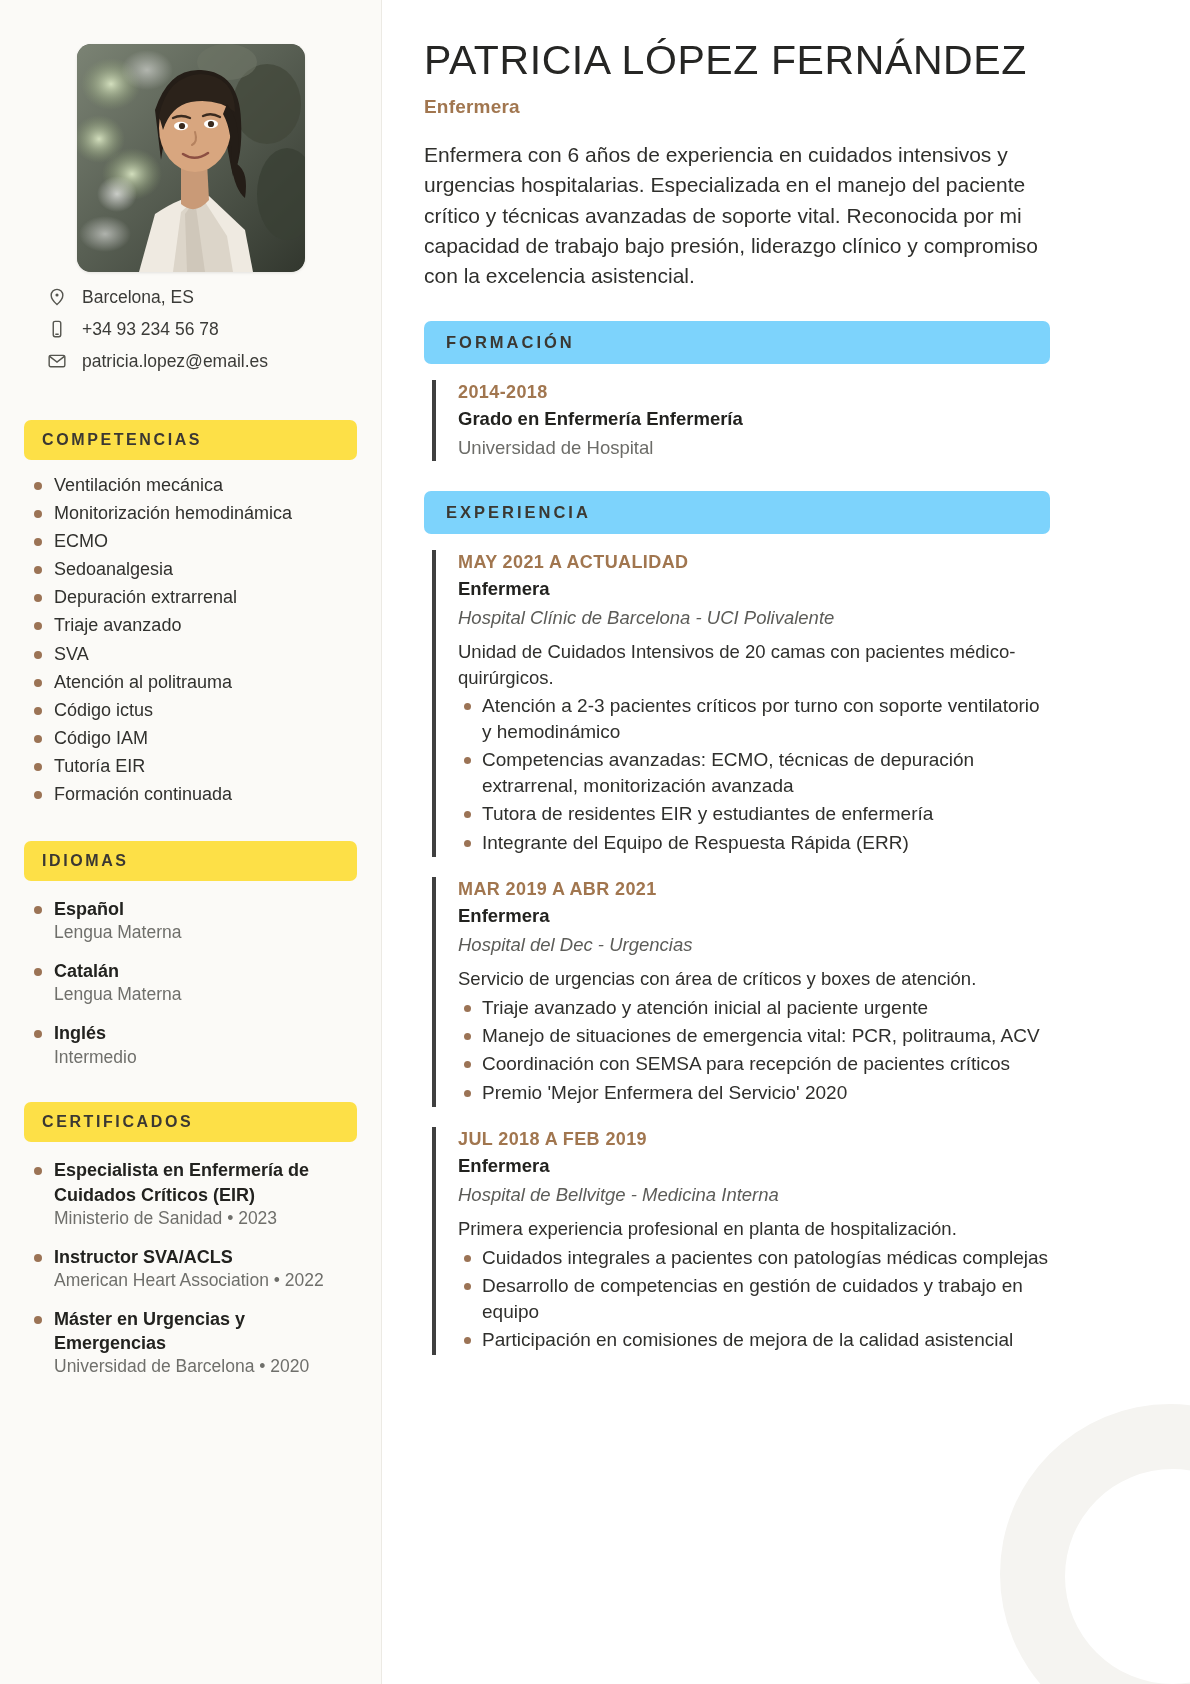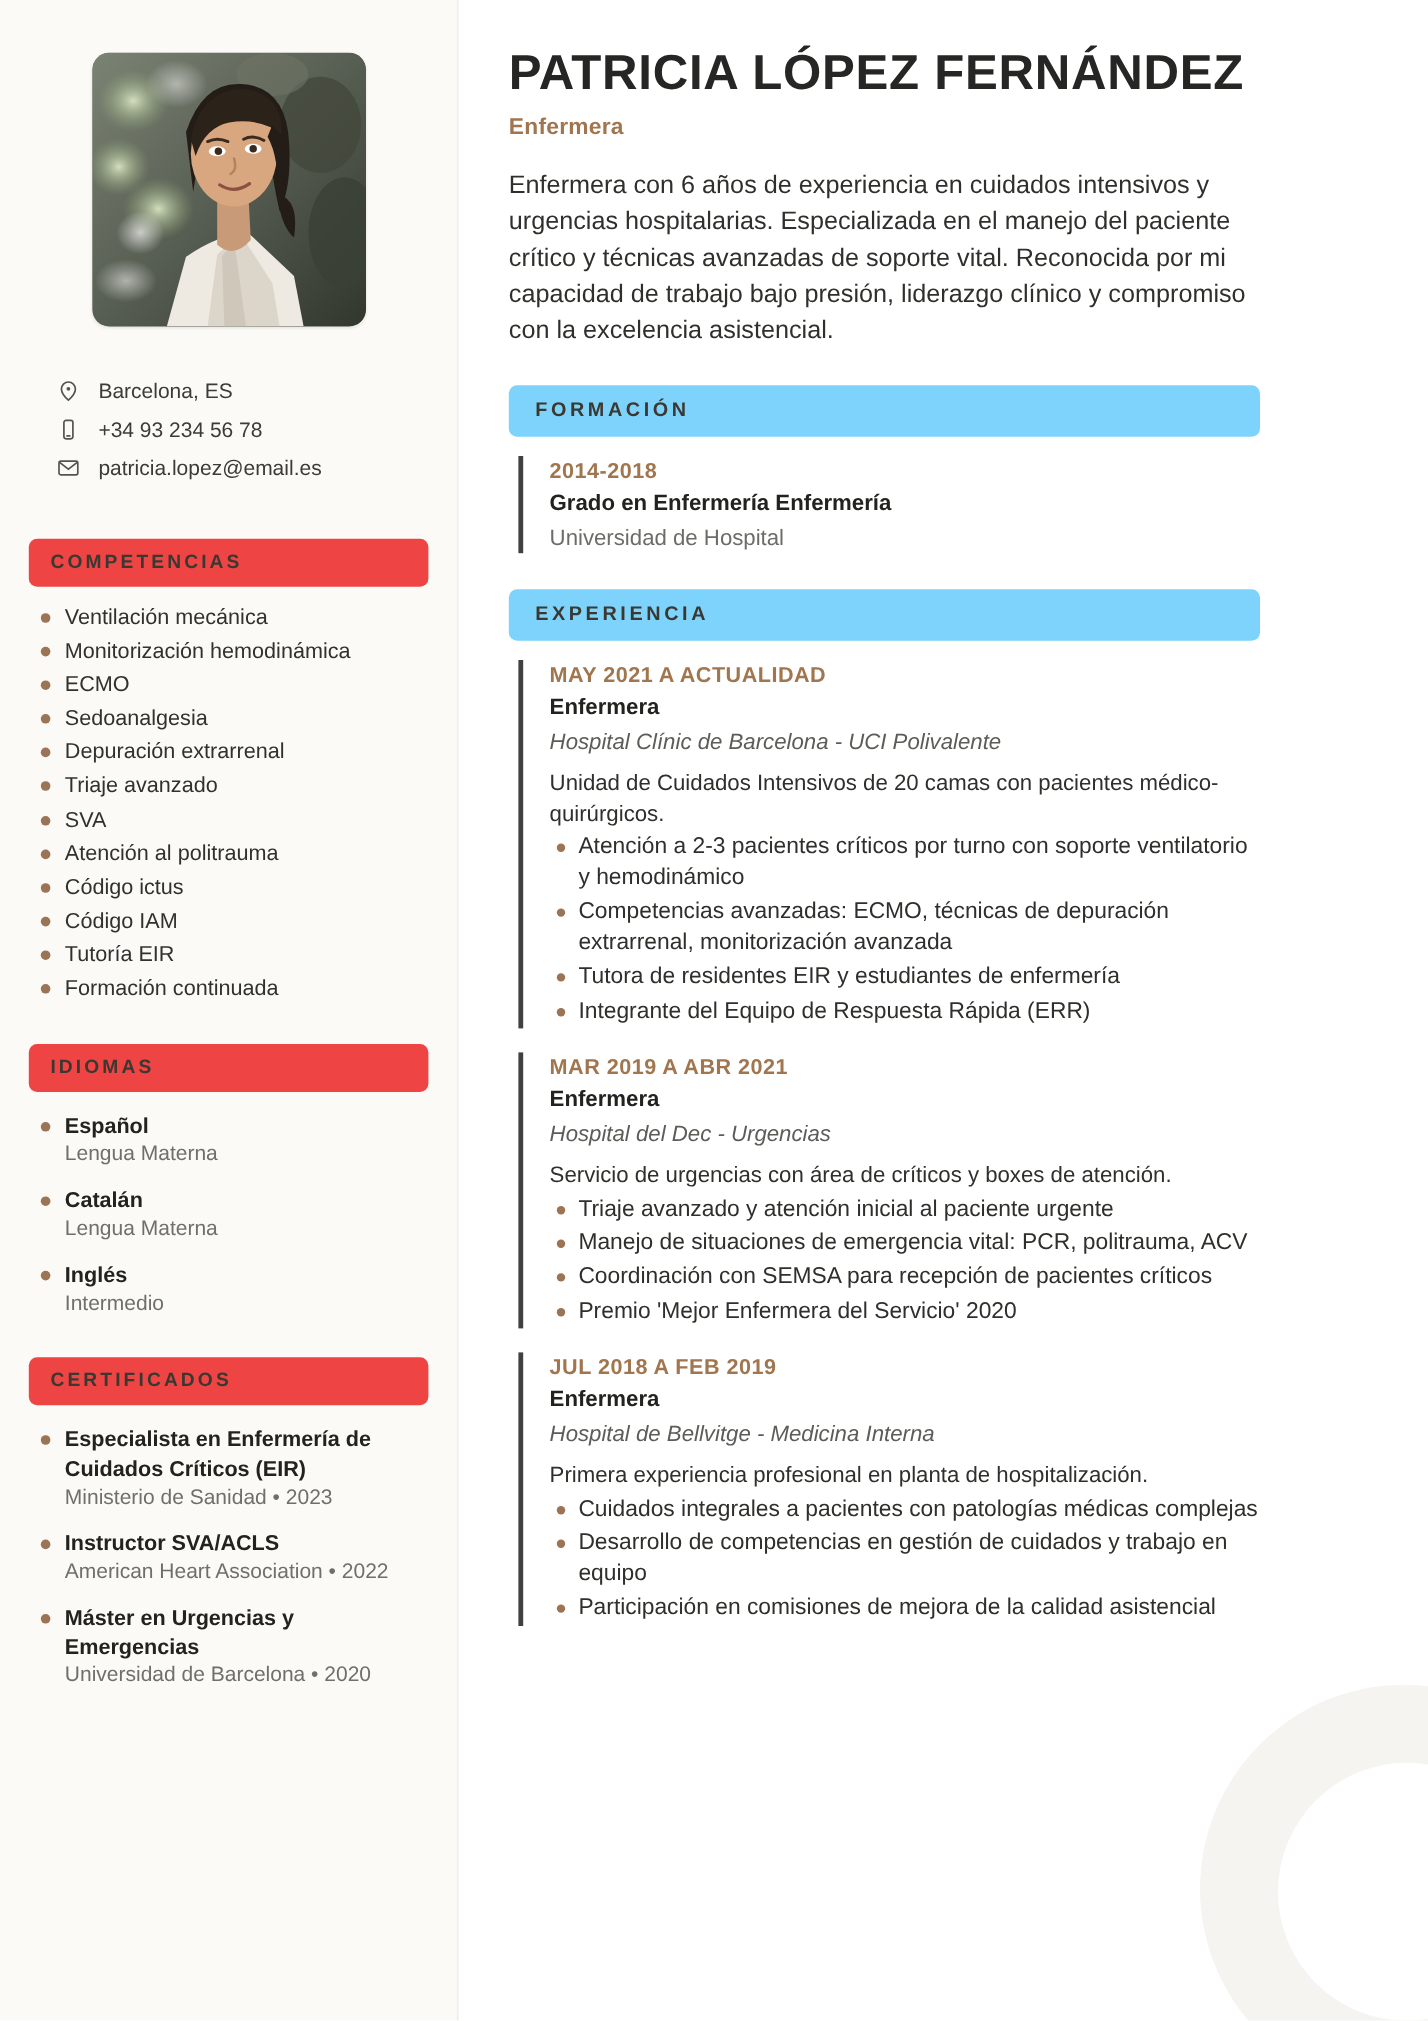--- a/index.html
+++ b/index.html
@@ -76,21 +76,21 @@
     height: 228px;
     border-radius: 14px;
     overflow: hidden;
     position: relative;
     background: #5d6357;
     box-shadow: 0 1px 3px rgba(0,0,0,.10);
   }
   .photo svg { display: block; }
 
   .contact {
-    margin: 43px 0 0 22px;
+    margin: 14px 0 0 22px;
   }
   .contact-row {
     display: flex;
     align-items: center;
     gap: 14px;
     margin-bottom: 10px;
     font-size: 17.5px;
     color: #3b3b38;
     line-height: 1.2;
   }
@@ -102,21 +102,21 @@
     align-items: center;
     justify-content: center;
     color: #55554f;
   }
   .contact-row .ico svg { display: block; }
 
   .side-section { margin-top: 34px; }
   .side-section.first { margin-top: 48px; }
 
   .side-head {
-    background: #ef4444;
+    background: #fde047;
     border-radius: 7px;
     padding: 11px 16px 11px 18px;
     font-size: 16px;
     font-weight: 700;
     letter-spacing: 2.6px;
     color: #3b3832;
     text-transform: uppercase;
   }
 
   ul.plain {
@@ -181,21 +181,21 @@
   .main {
     position: relative;
     flex: 1;
     padding: 38px 140px 40px 42px;
     box-sizing: border-box;
     z-index: 2;
   }
 
   .name {
     font-size: 41px;
-    font-weight: 700;
+    font-weight: 400;
     letter-spacing: 0.6px;
     color: #262624;
     margin: 0;
     line-height: 1.1;
     white-space: nowrap;
   }
   .role {
     margin: 13px 0 0 0;
     font-size: 19px;
     font-weight: 700;

